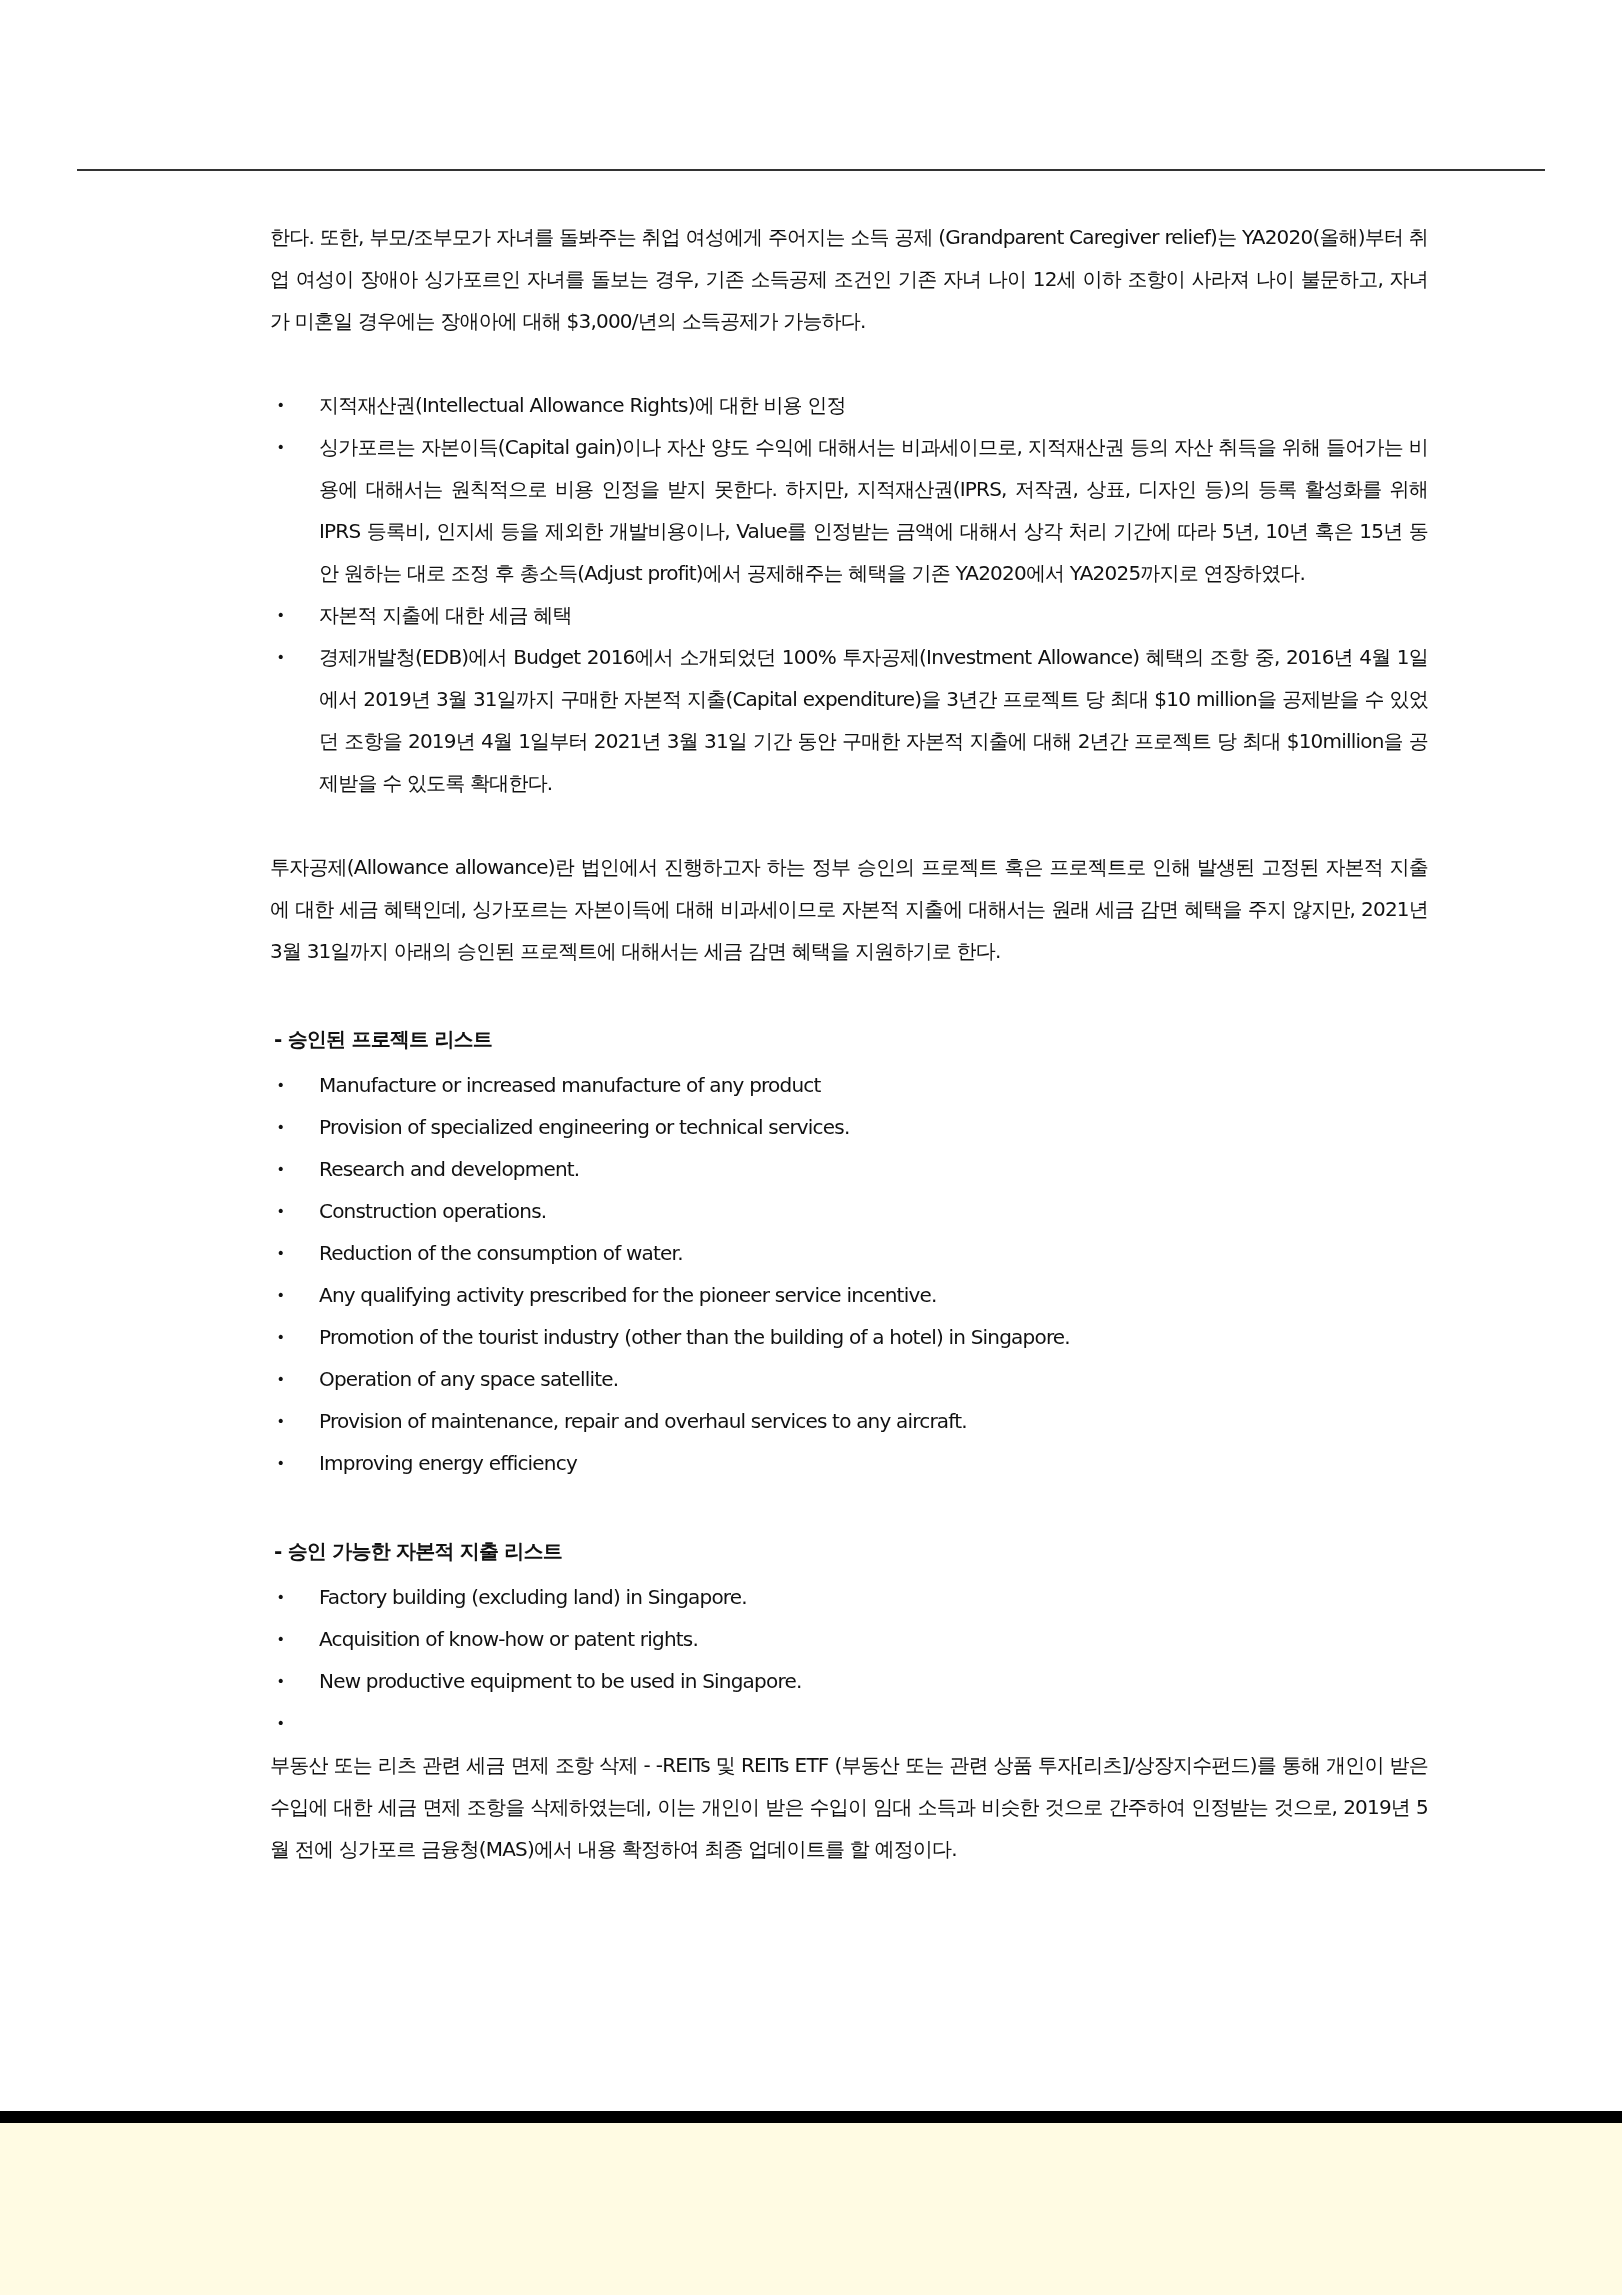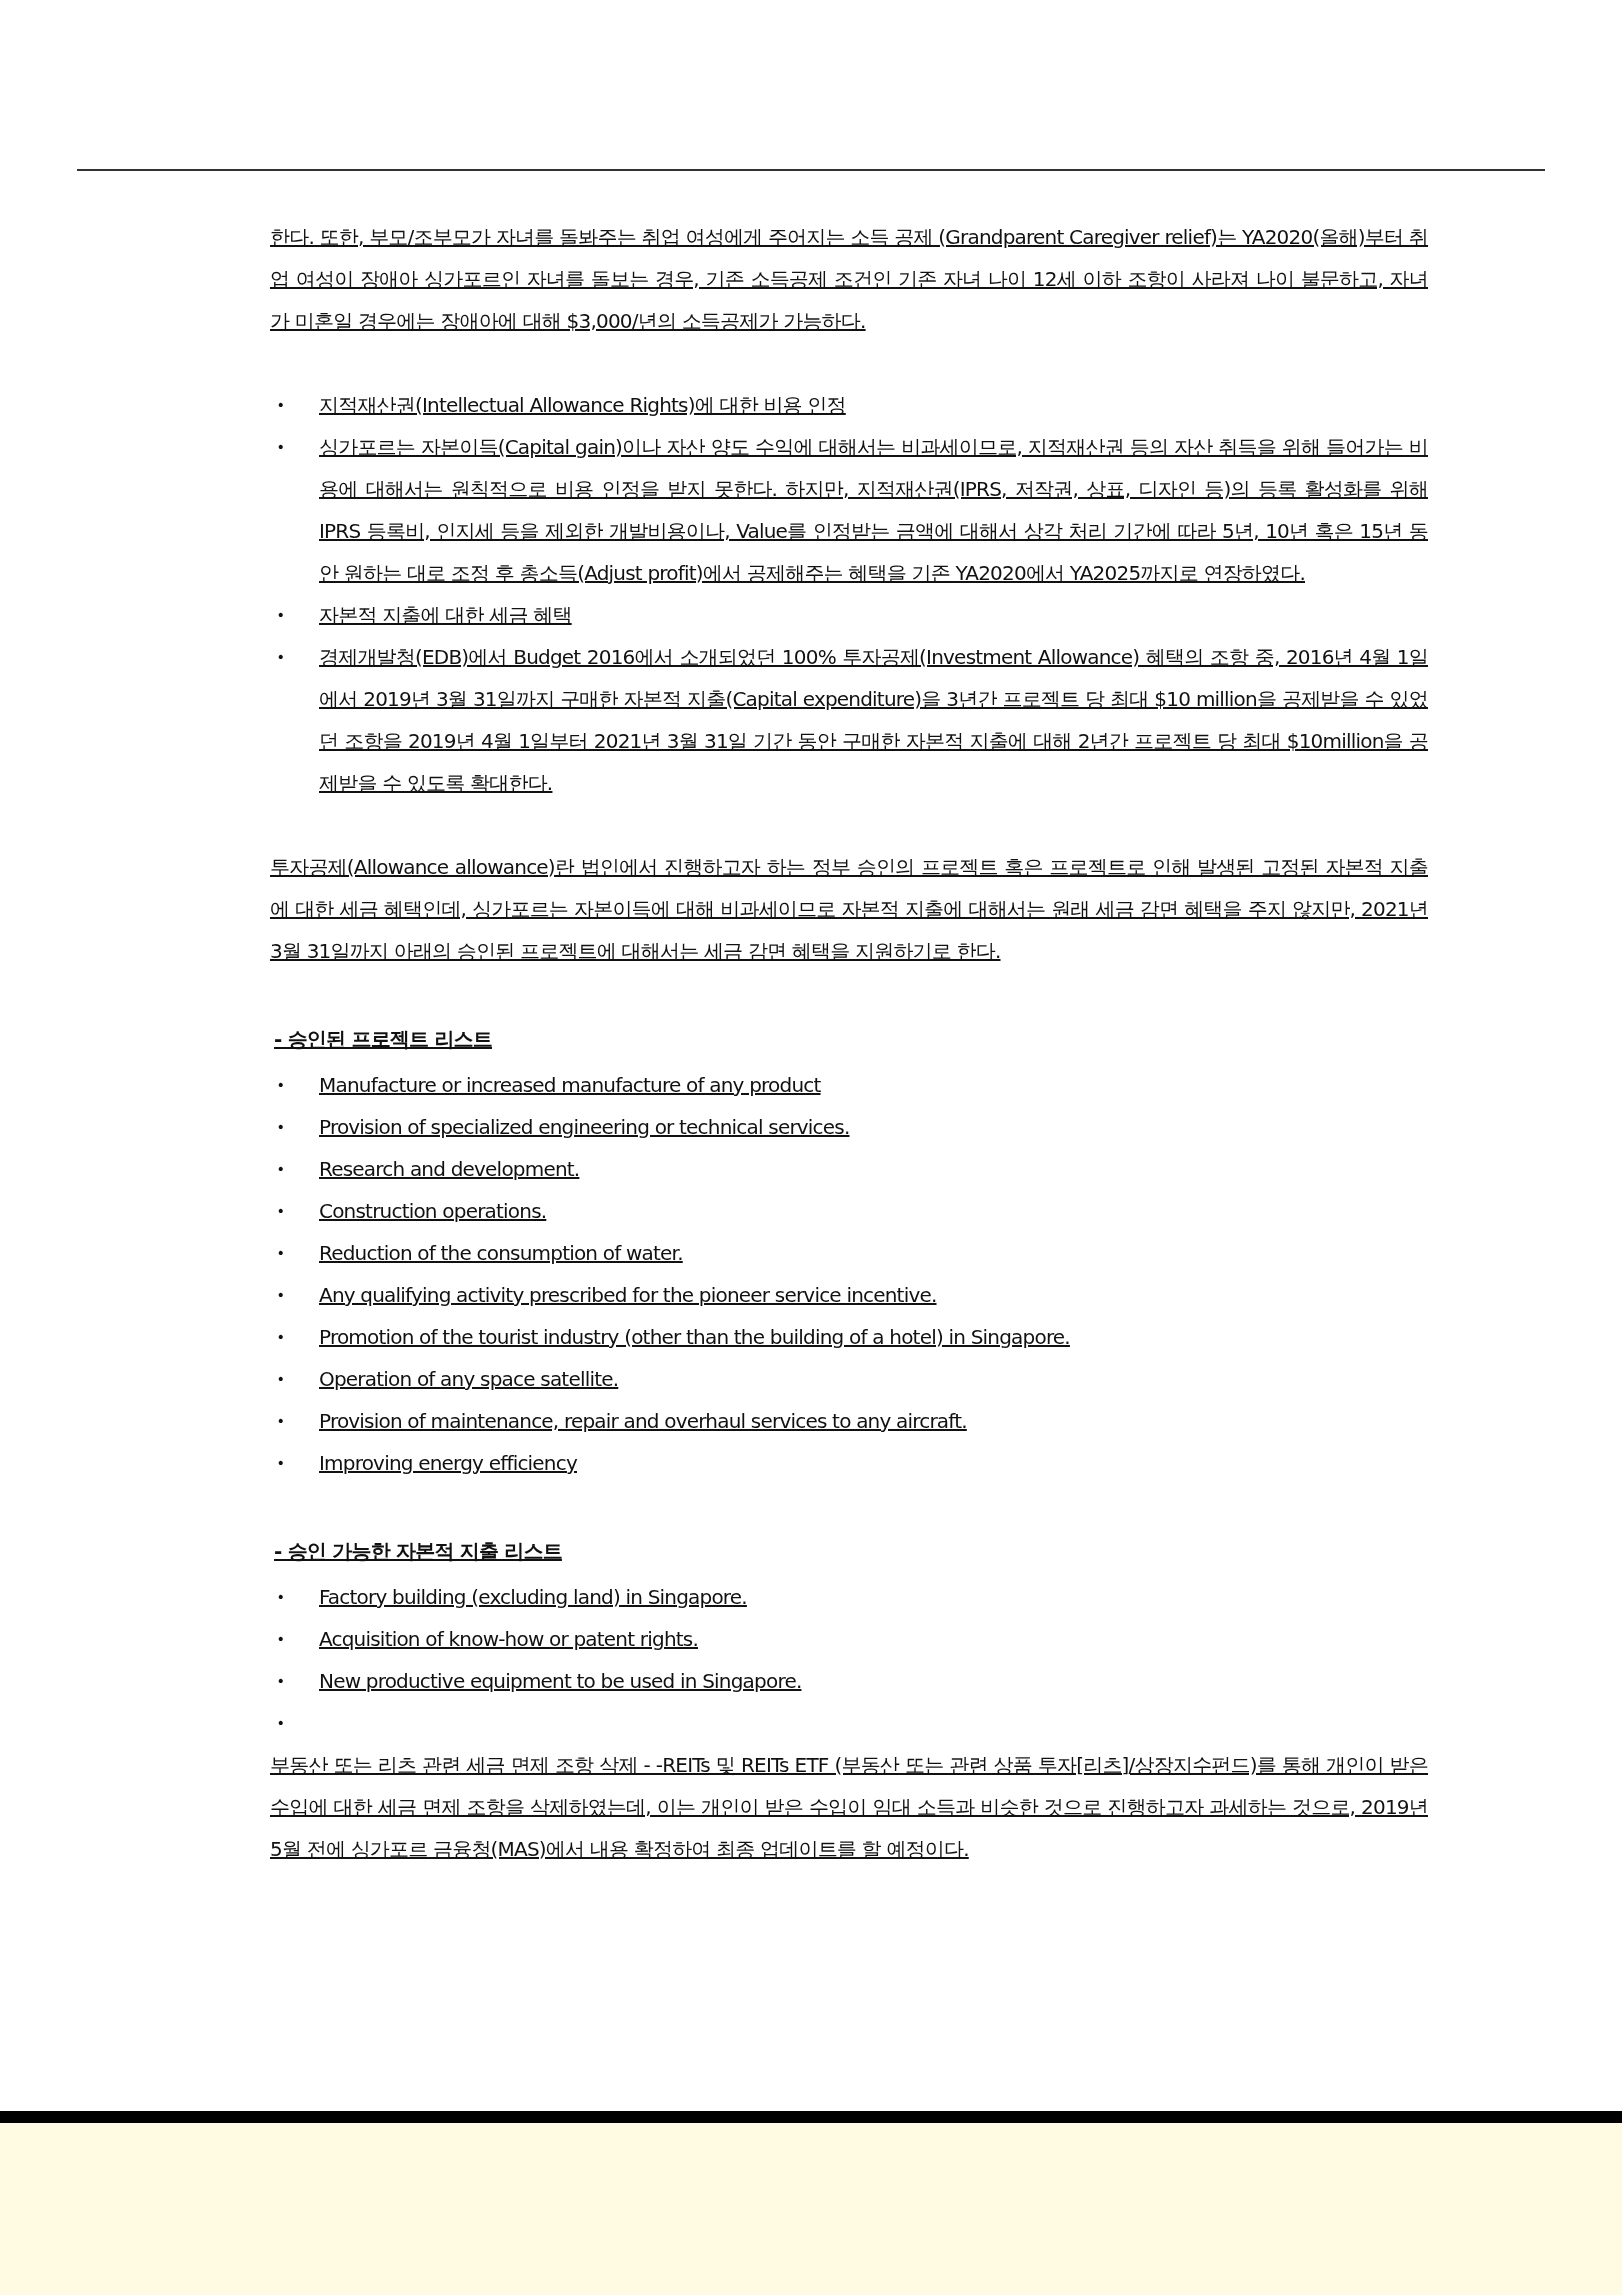--- a/index.html
+++ b/index.html
@@ -21,21 +21,20 @@
     background: #333333;
   }
   .content {
     position: absolute;
     left: 270px;
     top: 216px;
     width: 1158px;
     font-size: 20px;
     line-height: 42px;
     letter-spacing: -0.8px;
-    text-decoration: underline;
   }
   .para { margin: 0; text-align: justify; }
   .gap { height: 42px; }
   .section-head {
     display: inline-block;
     background: #a06a3e;
     color: #ffffff;
     padding: 0 2.6px;
     line-height: 30px;
     margin: 5.9px 0;
@@ -124,19 +123,19 @@
   <p class="sub-head">- 승인 가능한 자본적 지출 리스트</p>
   <ul class="blist">
     <li><span class="bullet">•</span><span>Factory building (excluding land) in Singapore.</span></li>
     <li><span class="bullet">•</span><span>Acquisition of know-how or patent rights.</span></li>
     <li><span class="bullet">•</span><span>New productive equipment to be used in Singapore.</span></li>
     <li><span class="bullet">•</span></li>
   </ul>
 
   <div class="gap"></div>
 
-  <p class="para">부동산 또는 리츠 관련 세금 면제 조항 삭제 - -REITs 및 REITs ETF (부동산 또는 관련 상품 투자[리츠]/상장지수펀드)를 통해 개인이 받은 수입에 대한 세금 면제 조항을 삭제하였는데, 이는 개인이 받은 수입이 임대 소득과 비슷한 것으로 진행하고자 과세하는 것으로, 2019년 5월 전에 싱가포르 금융청(MAS)에서 내용 확정하여 최종 업데이트를 할 예정이다.</p>
+  <p class="para">부동산 또는 리츠 관련 세금 면제 조항 삭제 - -REITs 및 REITs ETF (부동산 또는 관련 상품 투자[리츠]/상장지수펀드)를 통해 개인이 받은 수입에 대한 세금 면제 조항을 삭제하였는데, 이는 개인이 받은 수입이 임대 소득과 비슷한 것으로 간주하여 인정받는 것으로, 2019년 5월 전에 싱가포르 금융청(MAS)에서 내용 확정하여 최종 업데이트를 할 예정이다.</p>
 
 </div>
 
 <div class="bottom-bar"></div>
 <div class="bottom-band"></div>
 
 
 </body></html>

